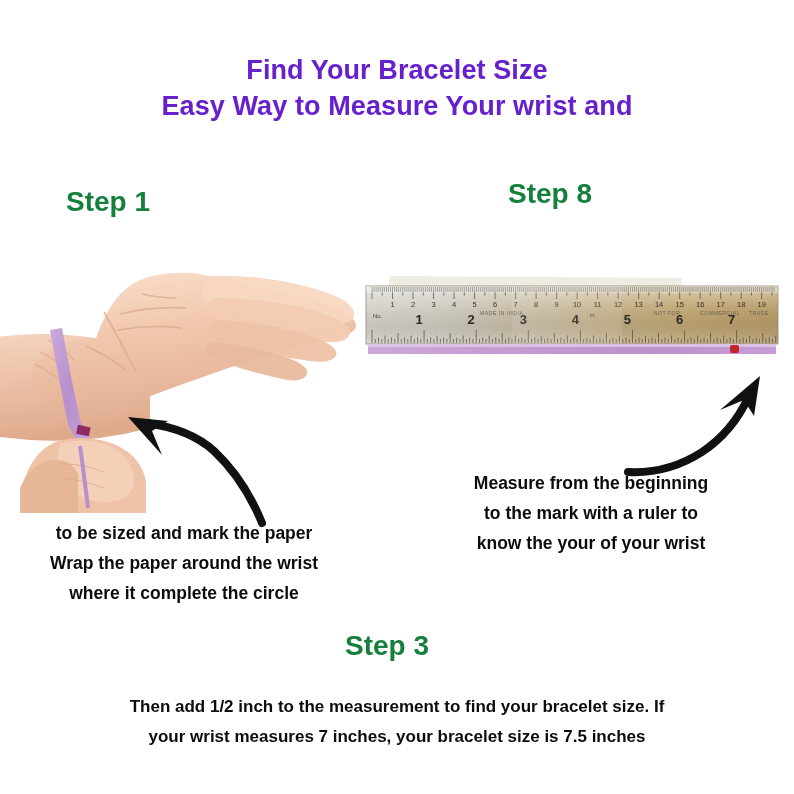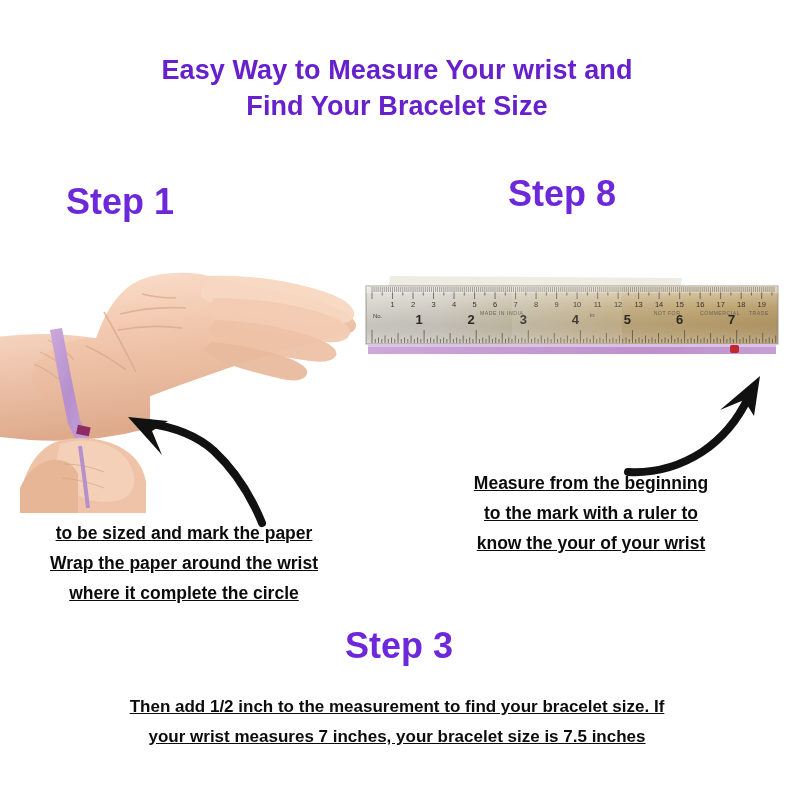--- a/index.html
+++ b/index.html
@@ -33,39 +33,38 @@
     font-size: 27px;
     font-weight: bold;
     line-height: 36px;
     letter-spacing: 0.1px;
   }
   .title .line { display: block; }
 
   
   .step-heading {
     position: absolute;
-    color: #6d28d9;
+    color: #15803d;
     font-weight: bold;
-    font-size: 36px;
+    font-size: 28px;
     line-height: 36px;
     white-space: nowrap;
   }
   #step1-heading { left: 66px;  top: 184px; }
   #step2-heading { left: 508px; top: 176px; }
   #step3-heading { left: 345px; top: 628px; }
 
   
   .caption {
     position: absolute;
     color: #0c0c0c;
     font-weight: bold;
     font-size: 17.5px;
     line-height: 30px;
     text-align: center;
-    text-decoration: underline;
   }
   #caption-step1 { left: 8px;  top: 518px; width: 352px; }
   #caption-step2 { left: 396px; top: 468px; width: 390px; }
   #caption-step3 { left: 52px; top: 692px; width: 690px; font-size: 17px; }
   .caption .line { display: block; }
 
   
   .hand-photo {
     position: absolute;
     left: 0px;
@@ -92,22 +91,22 @@
   #arrow-step1 { left: 118px; top: 405px; width: 150px; height: 120px; }
   #arrow-step2 { left: 626px; top: 368px; width: 165px; height: 115px; }
   .arrow svg { display: block; overflow: visible; }
 </style>
 </head>
 <body>
 
 <div class="canvas">
 
   <div class="title">
+    <span class="line">Find Your Bracelet Size</span>
     <span class="line">Easy Way to Measure Your wrist and</span>
-    <span class="line">Find Your Bracelet Size</span>
   </div>
 
   <div class="step-heading" id="step1-heading">Step 1</div>
 
   <div class="hand-photo">
     <svg width="360" height="245" viewBox="0 0 360 245" xmlns="http://www.w3.org/2000/svg">
       <defs>
         <linearGradient id="skinGrad" x1="0" y1="0" x2="0.3" y2="1">
           <stop offset="0%" stop-color="#FAE0CE"></stop>
           <stop offset="45%" stop-color="#F2C9AF"></stop>

